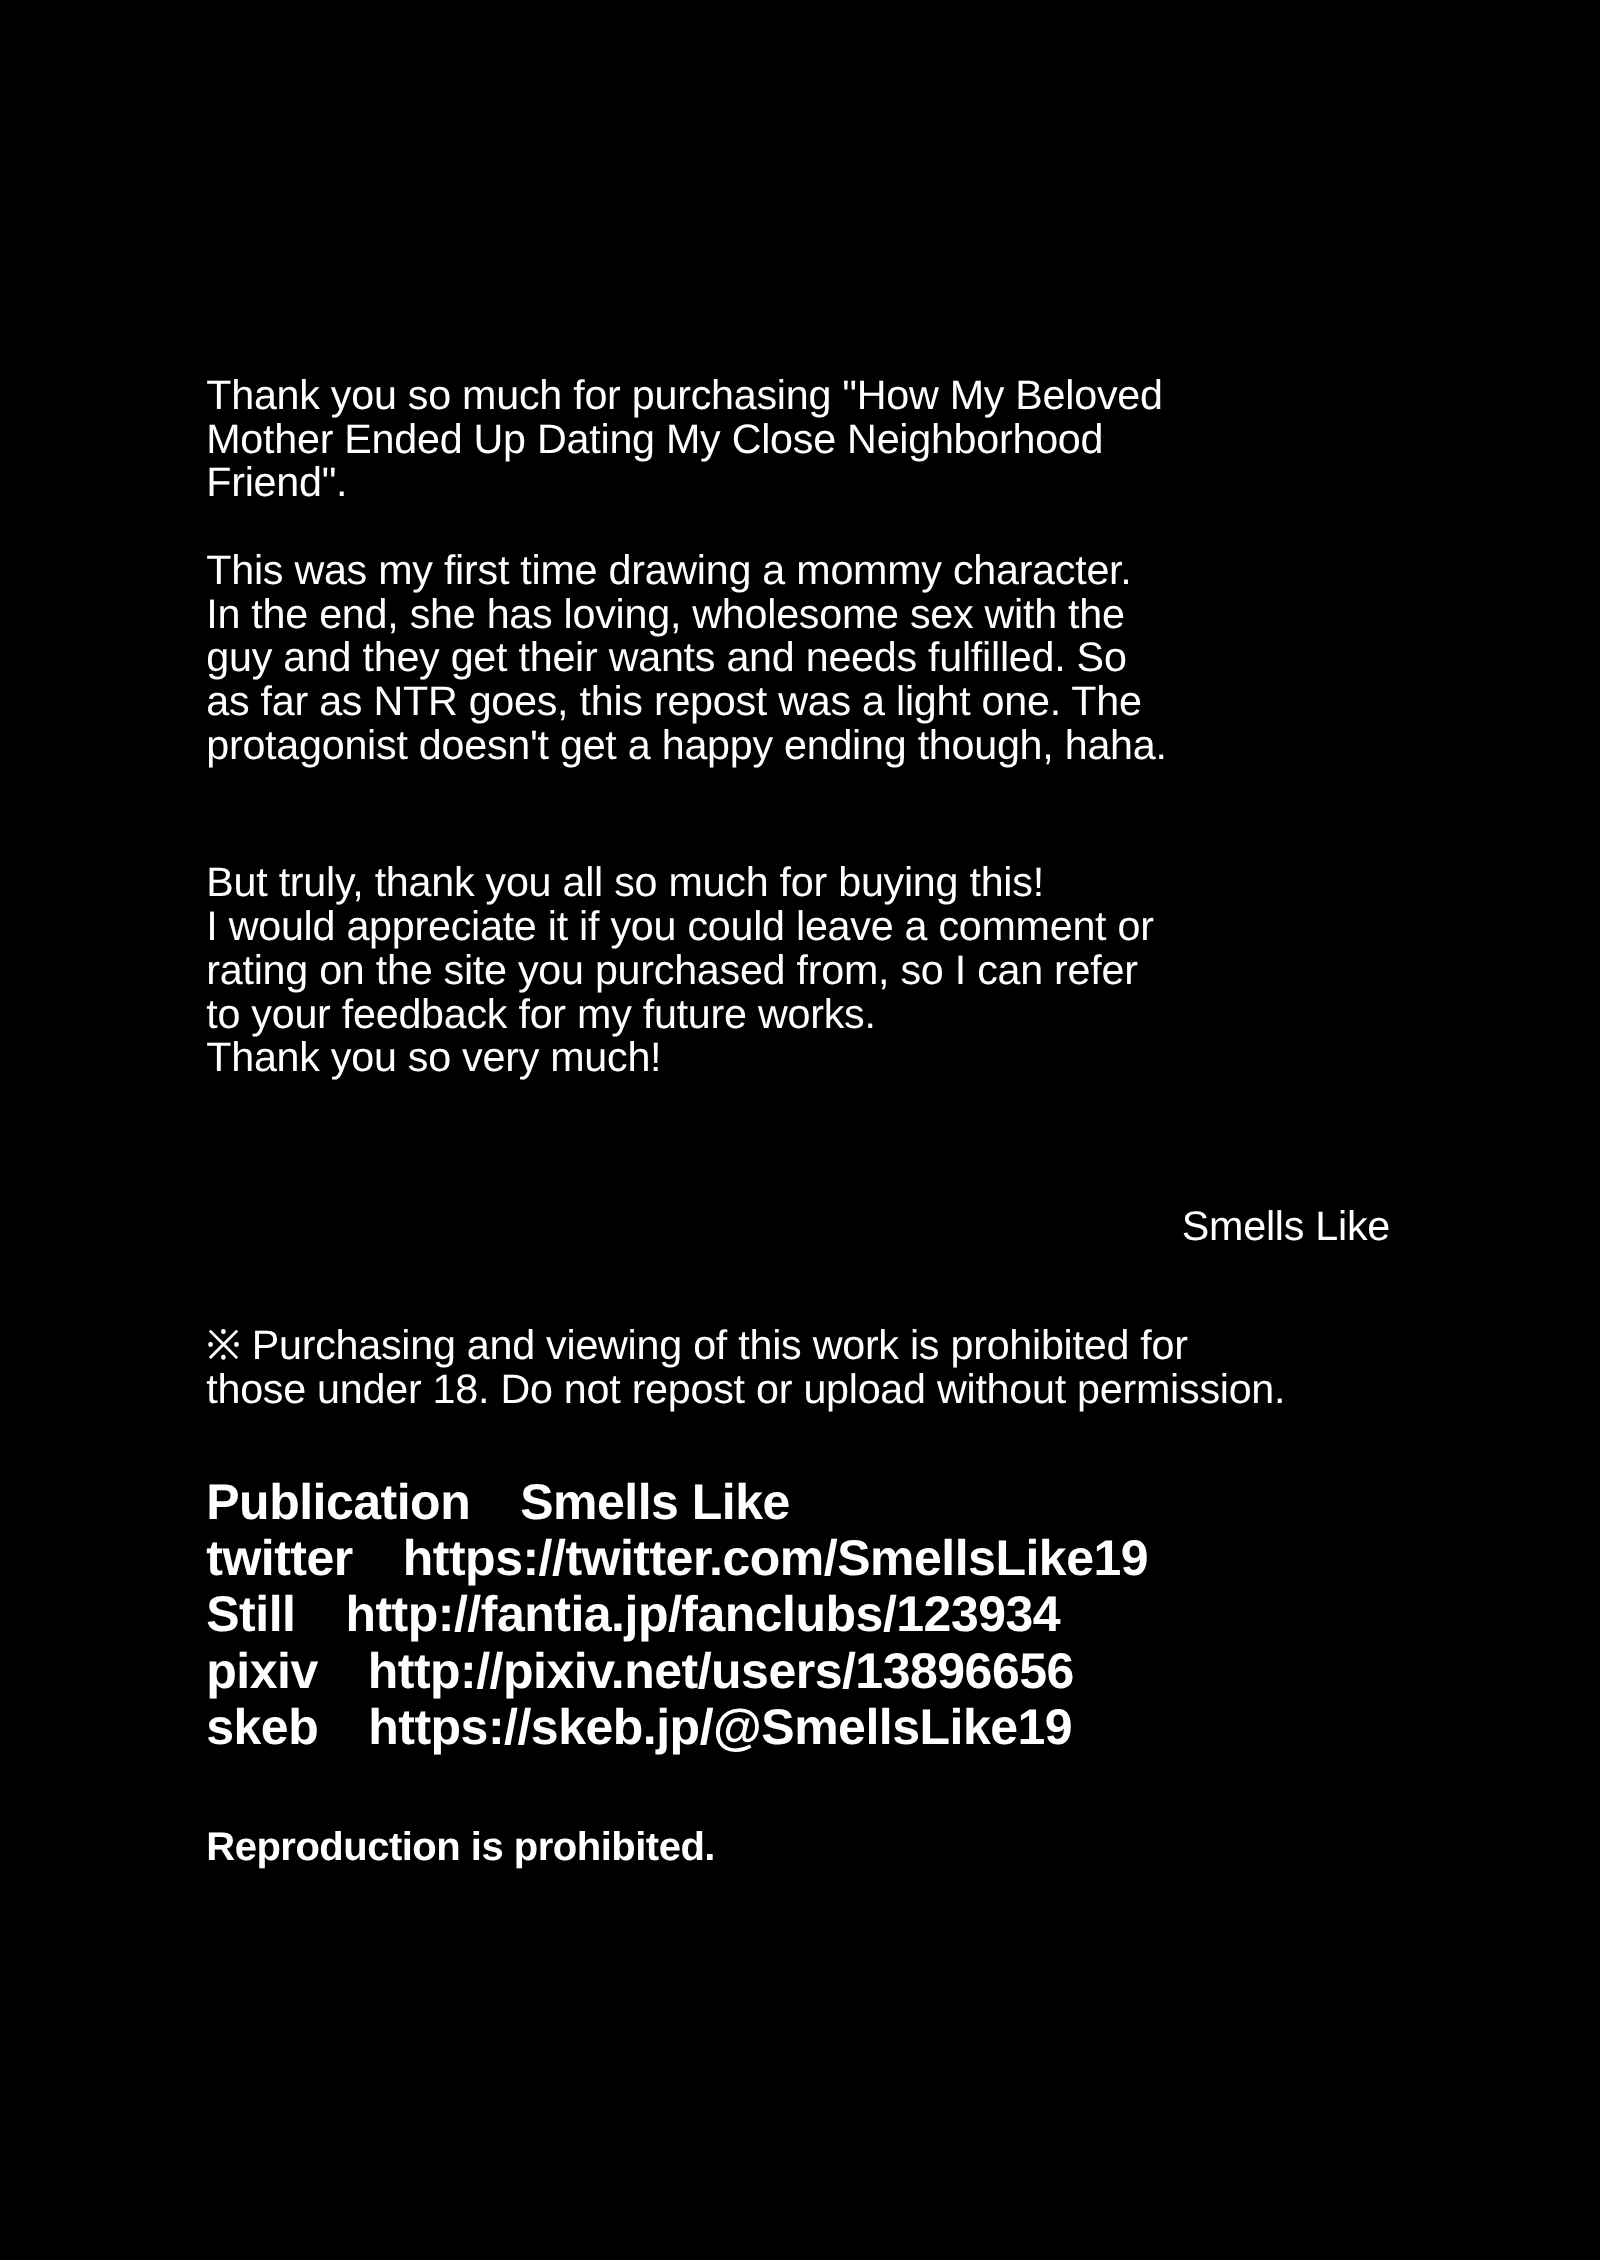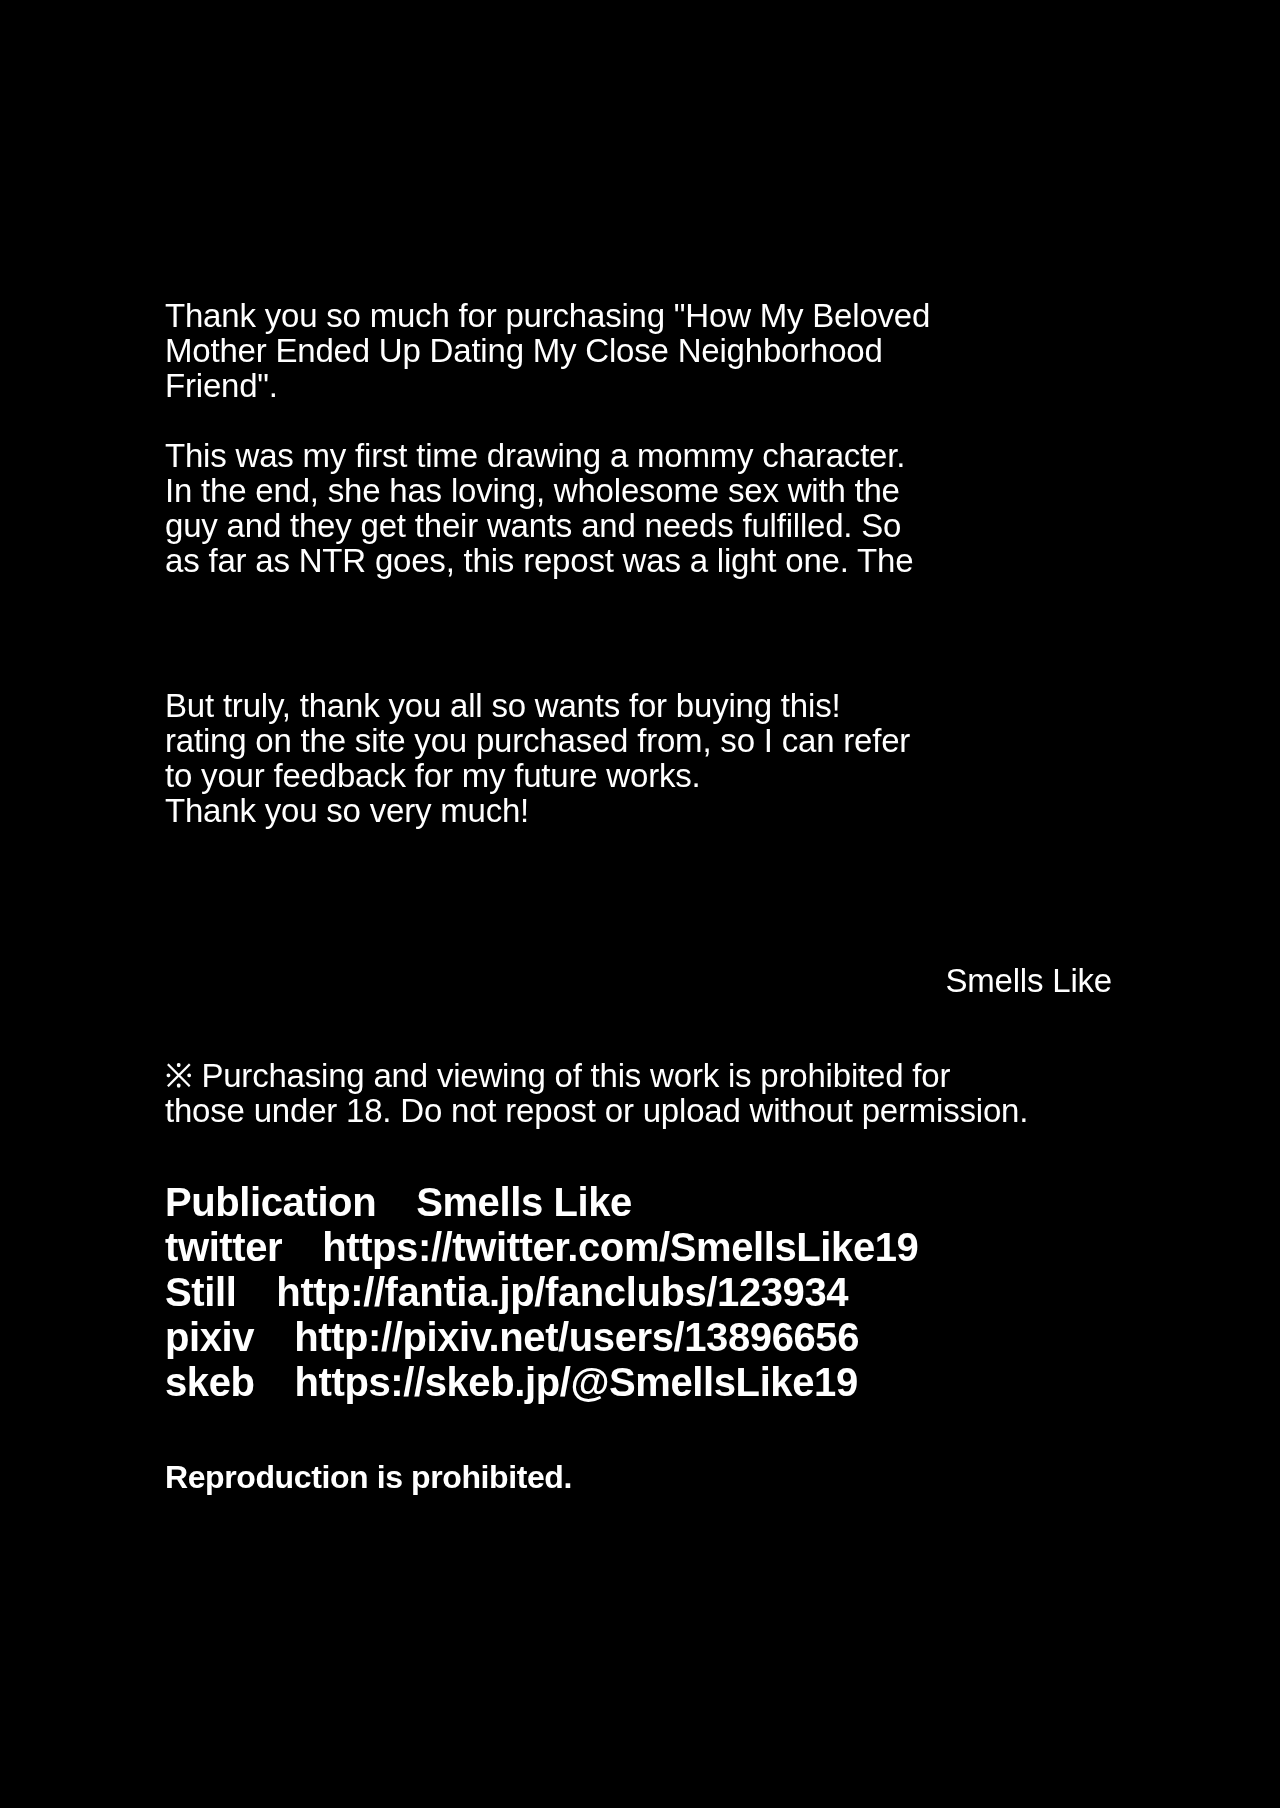--- a/index.html
+++ b/index.html
@@ -69,24 +69,26 @@
     <div>Thank you so much for purchasing "How My Beloved</div>
     <div>Mother Ended Up Dating My Close Neighborhood</div>
     <div>Friend".</div>
   </div>
 
   <div class="block body-text para-2">
     <div>This was my first time drawing a mommy character.</div>
     <div>In the end, she has loving, wholesome sex with the</div>
     <div>guy and they get their wants and needs fulfilled. So</div>
     <div>as far as NTR goes, this repost was a light one. The</div>
+    <div>protagonist doesn't get a happy ending though, haha.</div>
   </div>
 
   <div class="block body-text para-3">
-    <div>But truly, thank you all so wants for buying this!</div>
+    <div>But truly, thank you all so much for buying this!</div>
+    <div>I would appreciate it if you could leave a comment or</div>
     <div>rating on the site you purchased from, so I can refer</div>
     <div>to your feedback for my future works.</div>
     <div>Thank you so very much!</div>
   </div>
 
   <div class="block signature">Smells Like</div>
 
   <div class="block body-text notice">
     <div>※ Purchasing and viewing of this work is prohibited for</div>
     <div>those under 18. Do not repost or upload without permission.</div>

